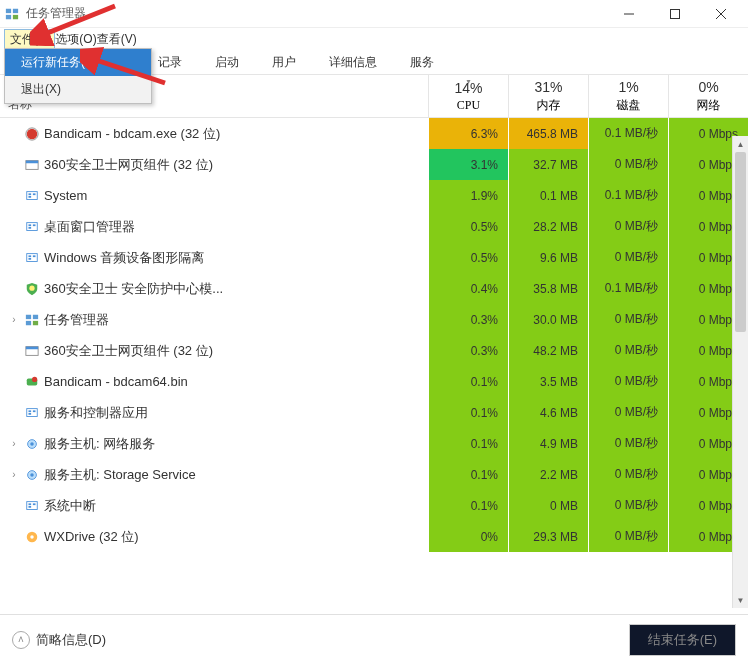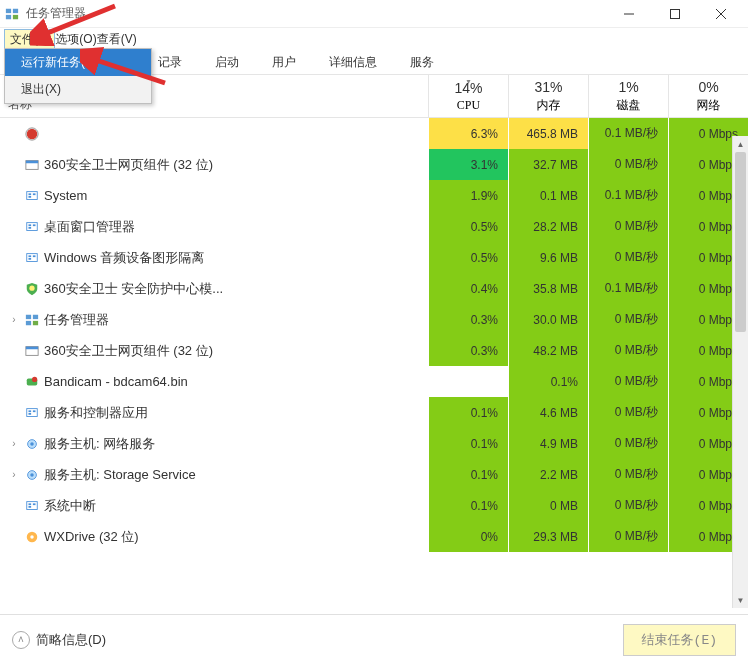--- a/index.html
+++ b/index.html
@@ -50,32 +50,32 @@
     .rows { overflow-y: auto; height: 494px; }
     .row { display: flex; align-items: center; height: 31px; font-size: 13px; }
     .cell-name { flex: 1; display: flex; align-items: center; padding-left: 8px; gap: 4px; white-space: nowrap; overflow: hidden; }
     .expand { width: 12px; color: #888; font-size: 10px; text-align: center; }
     .proc-icon { width: 16px; height: 16px; display: flex; align-items: center; justify-content: center; flex-shrink: 0; }
     .proc-icon svg { width: 14px; height: 14px; }
     .proc-label { overflow: hidden; text-overflow: ellipsis; }
     .cell-status { width: 60px; }
     .cell-metric { width: 80px; text-align: right; padding-right: 10px; background: #84cc16; font-size: 12px; border-left: 1px solid #fff; height: 100%; display: flex; align-items: center; justify-content: flex-end; }
     .cell-metric.hot1 { background: #22c55e; }
-    .cell-metric.hot2 { background: #fde047; text-align: right; }
+    .cell-metric.hot2 { background: #eab308; text-align: right; }
 
     
     .scrollbar { position: absolute; right: 0; top: 136px; bottom: 56px; width: 16px; background: #f0f0f0; border-left: 1px solid #e0e0e0; }
     .scroll-up, .scroll-down { height: 16px; display: flex; align-items: center; justify-content: center; font-size: 8px; color: #666; }
     .scroll-thumb { position: absolute; top: 16px; left: 2px; right: 2px; height: 180px; background: #ccc; border-radius: 2px; }
 
     
     .bottombar { position: absolute; bottom: 0; left: 0; right: 0; height: 50px; border-top: 1px solid #e0e0e0; display: flex; align-items: center; padding: 0 12px; background: #fff; }
     .fewer { display: flex; align-items: center; gap: 6px; font-size: 13px; color: #333; }
     .fewer .circ { width: 18px; height: 18px; border: 1px solid #aaa; border-radius: 50%; display: flex; align-items: center; justify-content: center; font-size: 10px; color: #888; }
-    .endtask { margin-left: auto; padding: 6px 18px; background: #fef9c3; border: 1px solid #ccc; color: #888; font-size: 13px; font-family: Liberation Mono, monospace; }
+    .endtask { margin-left: auto; padding: 6px 18px; background: #0f172a; border: 1px solid #ccc; color: #888; font-size: 13px; }
 
     
     .arrow1 { position: absolute; top: -4px; left: 30px; z-index: 200; pointer-events: none; }
     .arrow2 { position: absolute; top: 38px; left: 80px; z-index: 200; pointer-events: none; }
   </style>
 </head>
 <body>
 
 <svg class="arrow1" width="90" height="50">
   <defs>
@@ -169,20 +169,21 @@
 <div class="rows" id="rows">
     <div class="row">
       <div class="cell-name">
         <span class="expand"></span>
         <span class="proc-icon">
           <svg viewBox="0 0 16 16">
             <circle cx="8" cy="8" r="6" fill="#d43a2f"></circle>
             <circle cx="8" cy="8" r="7" fill="none" stroke="#888" stroke-width="1"></circle>
           </svg>
         </span>
+        <span class="proc-label">Bandicam - bdcam.exe (32 位)</span>
       </div>
       <div class="cell-status"></div>
       <div class="cell-metric hot2">6.3%</div>
       <div class="cell-metric hot2">465.8 MB</div>
       <div class="cell-metric">0.1 MB/秒</div>
       <div class="cell-metric">0 Mbps</div>
     </div>
     <div class="row">
       <div class="cell-name">
         <span class="expand"></span>
@@ -316,20 +317,21 @@
         <span class="proc-icon">
           <svg viewBox="0 0 16 16">
             <rect x="2" y="4" width="12" height="8" rx="2" fill="#4caf50"></rect>
             <circle cx="11" cy="5" r="3" fill="#d43a2f"></circle>
           </svg>
         </span>
         <span class="proc-label">Bandicam - bdcam64.bin</span>
       </div>
       <div class="cell-status"></div>
       <div class="cell-metric">0.1%</div>
+      <div class="cell-metric">3.5 MB</div>
       <div class="cell-metric">0 MB/秒</div>
       <div class="cell-metric">0 Mbps</div>
     </div>
     <div class="row">
       <div class="cell-name">
         <span class="expand"></span>
         <span class="proc-icon">
           <svg viewBox="0 0 16 16">
             <rect x="2" y="3" width="12" height="9" fill="#fff" stroke="#4a90d9"></rect>
             <rect x="4" y="5" width="3" height="2" fill="#4a90d9"></rect>

